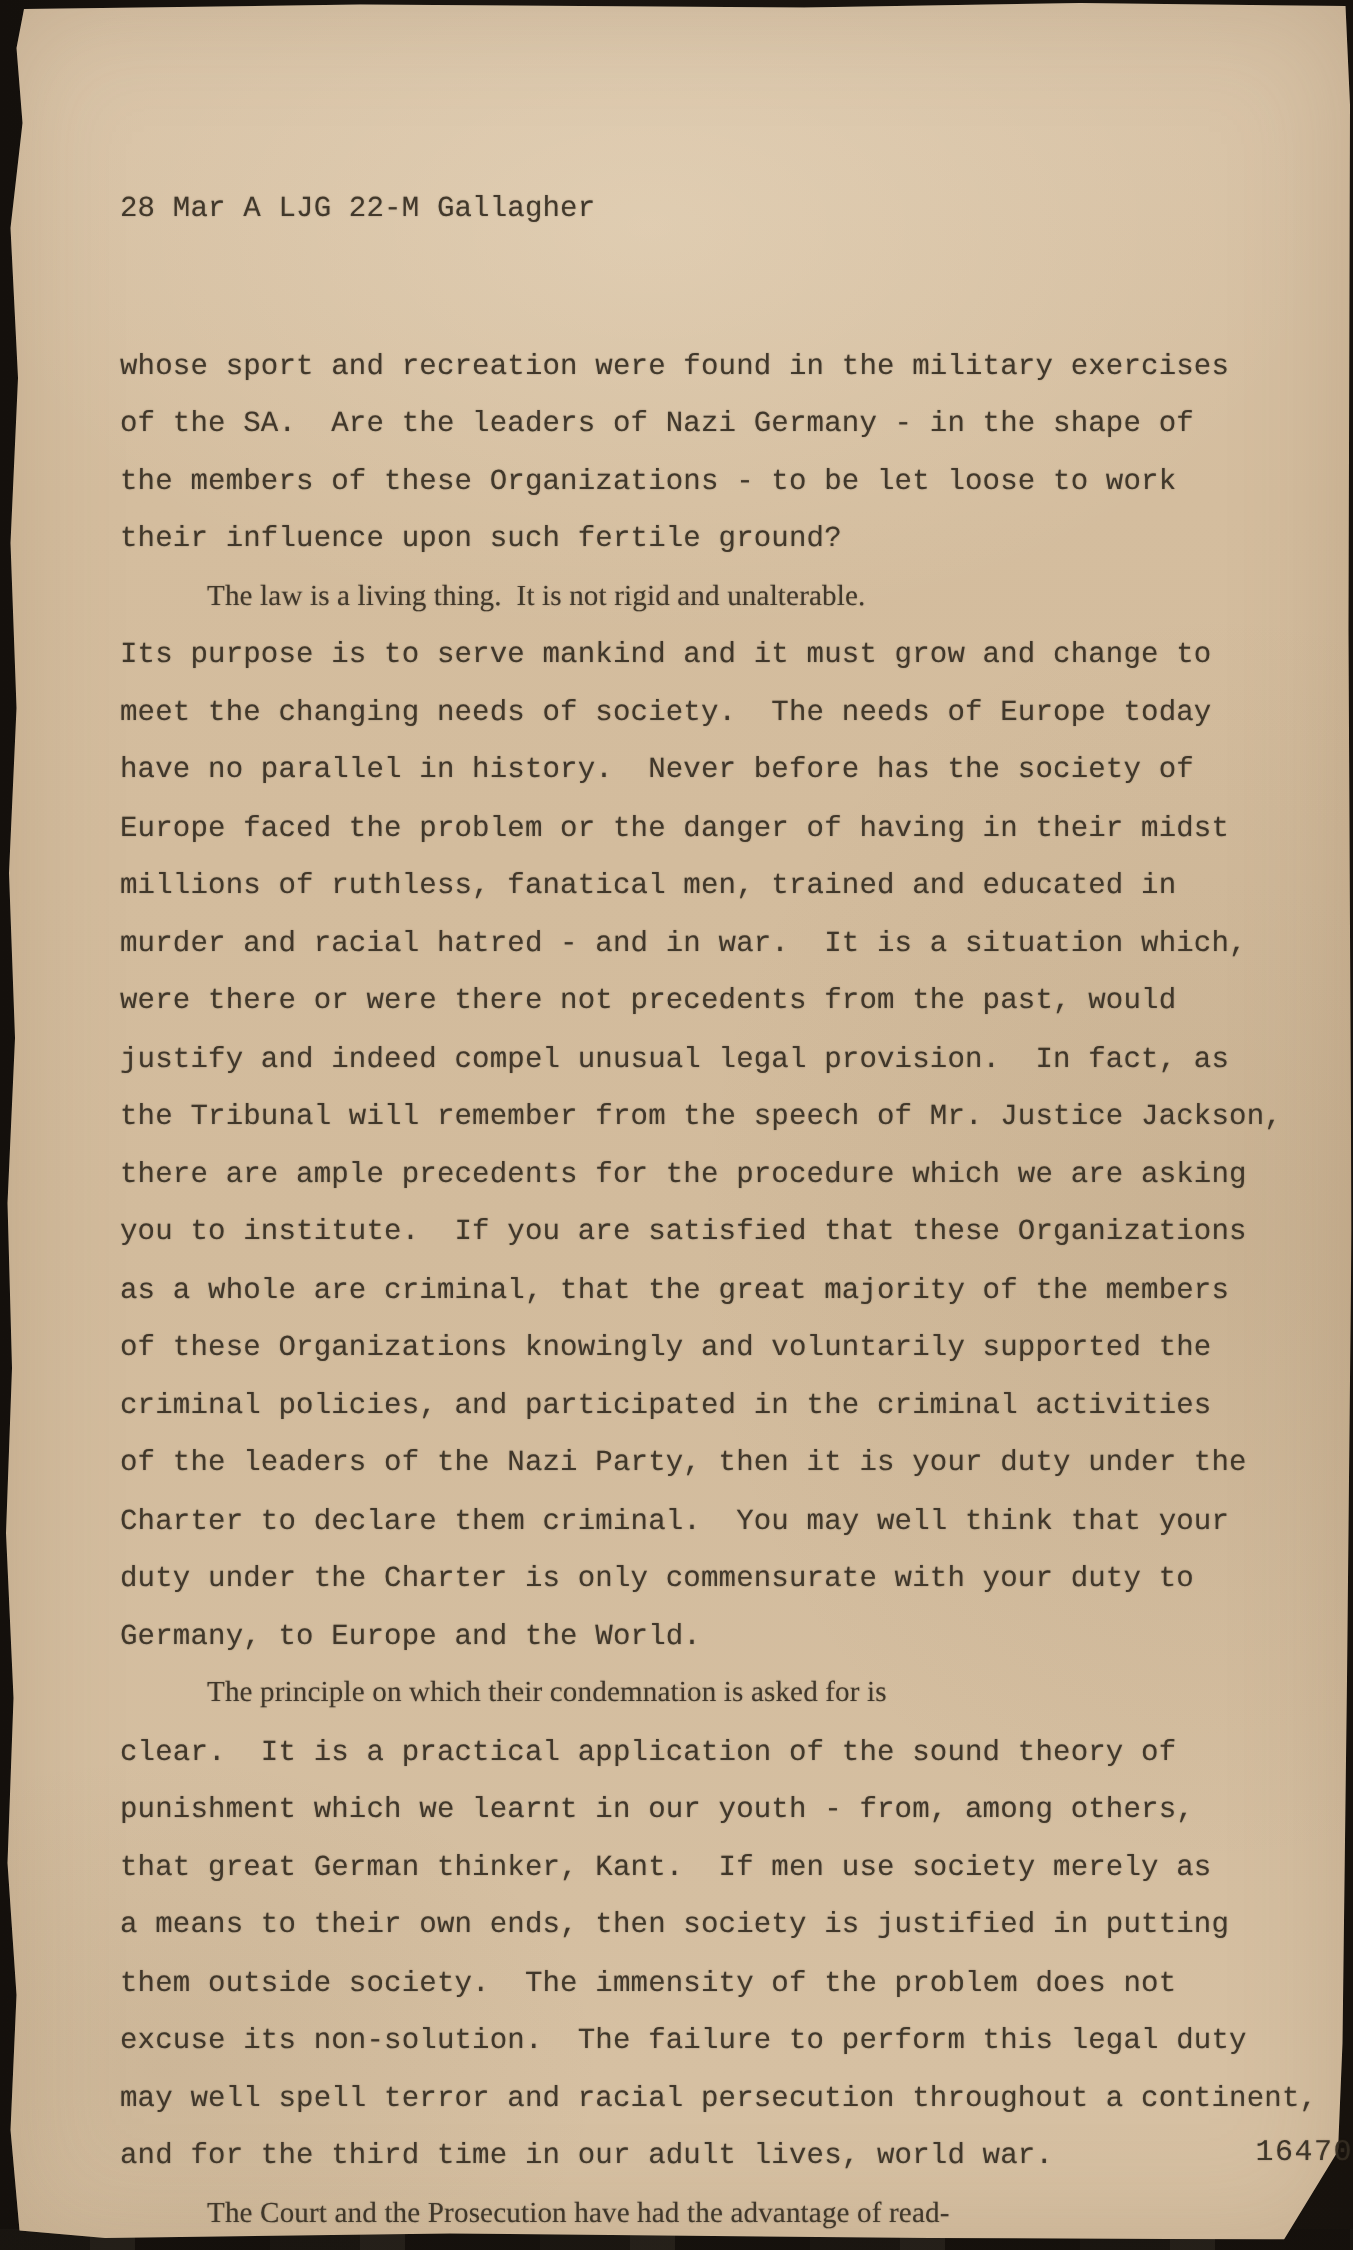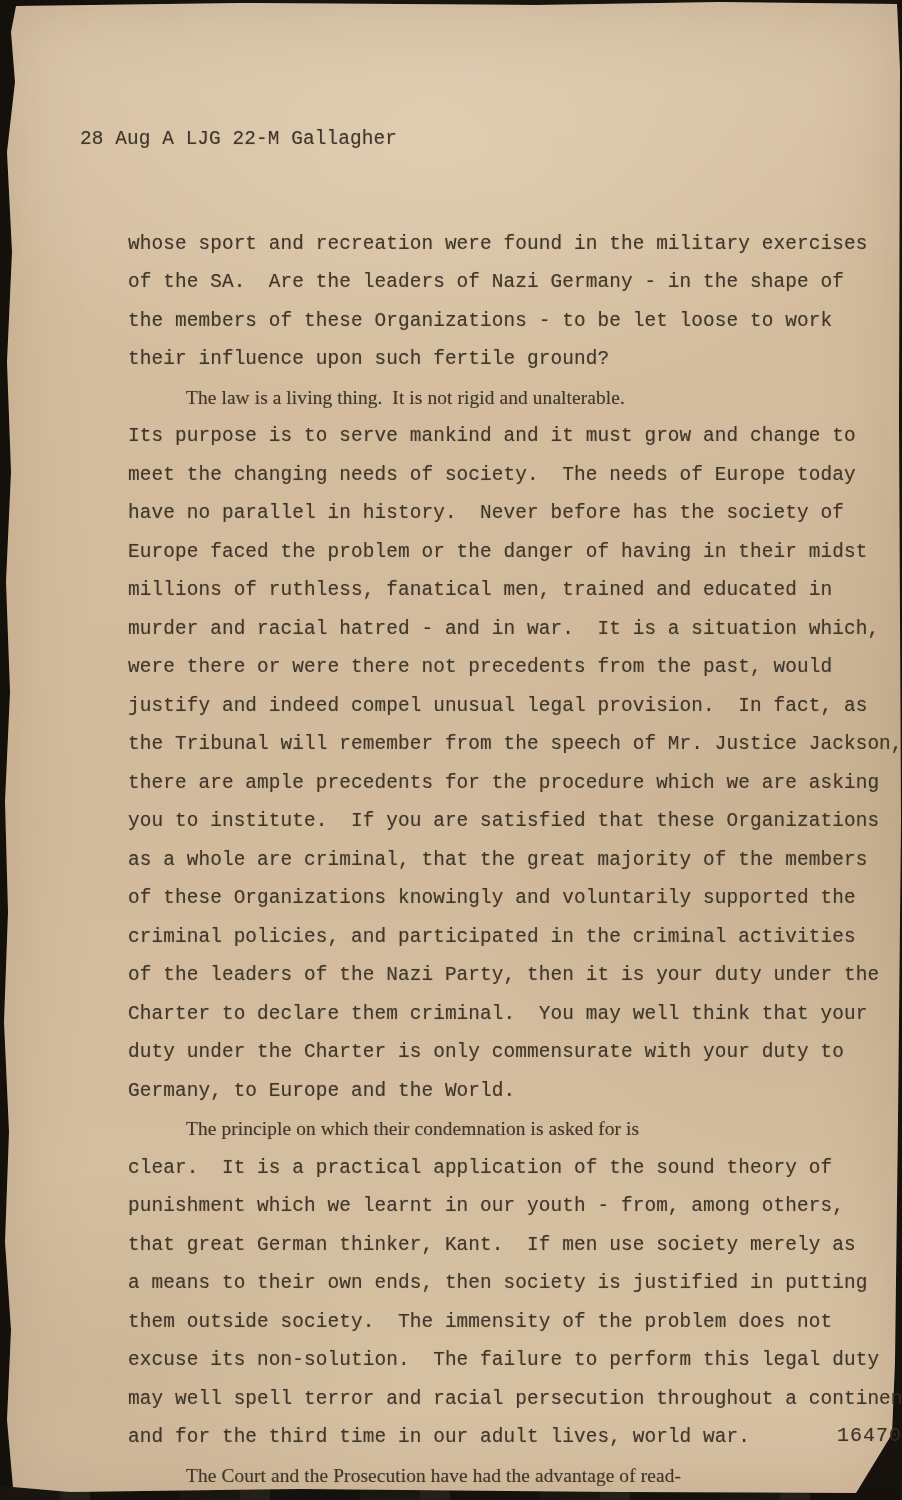--- a/index.html
+++ b/index.html
@@ -58,21 +58,20 @@
     color: rgba(52, 44, 33, 0.88);
     font-size: 19.4px;
     letter-spacing: 0.1px;
     text-shadow: 0 0 1px rgba(60, 50, 38, 0.45);
     white-space: pre;
   }
   .line {
     height: 38.5px;
     line-height: 38.5px;
     white-space: pre;
-    margin-left: 48px;
   }
   .line.indent {
     padding-left: 58px;
     font-family: Liberation Serif, serif;
   }
   #header-line {
     height: 38.5px;
     line-height: 38.5px;
     white-space: pre;
   }
@@ -88,17 +87,17 @@
     letter-spacing: 1px;
     text-shadow: 0 0 1px rgba(60, 50, 38, 0.45);
   }
 </style>
 </head>
 <body>
 
 <div id="stage">
   <div id="paper"></div>
   <div id="content">
-    <div id="header-line">28 Aug A LJG 22-M Gallagher</div>
+    <div id="header-line">28 Mar A LJG 22-M Gallagher</div>
     
   <div class="line">whose sport and recreation were found in the military exercises</div><div class="line">of the SA.  Are the leaders of Nazi Germany - in the shape of</div><div class="line">the members of these Organizations - to be let loose to work</div><div class="line">their influence upon such fertile ground?</div><div class="line indent">The law is a living thing.  It is not rigid and unalterable.</div><div class="line">Its purpose is to serve mankind and it must grow and change to</div><div class="line">meet the changing needs of society.  The needs of Europe today</div><div class="line">have no parallel in history.  Never before has the society of</div><div class="line">Europe faced the problem or the danger of having in their midst</div><div class="line">millions of ruthless, fanatical men, trained and educated in</div><div class="line">murder and racial hatred - and in war.  It is a situation which,</div><div class="line">were there or were there not precedents from the past, would</div><div class="line">justify and indeed compel unusual legal provision.  In fact, as</div><div class="line">the Tribunal will remember from the speech of Mr. Justice Jackson,</div><div class="line">there are ample precedents for the procedure which we are asking</div><div class="line">you to institute.  If you are satisfied that these Organizations</div><div class="line">as a whole are criminal, that the great majority of the members</div><div class="line">of these Organizations knowingly and voluntarily supported the</div><div class="line">criminal policies, and participated in the criminal activities</div><div class="line">of the leaders of the Nazi Party, then it is your duty under the</div><div class="line">Charter to declare them criminal.  You may well think that your</div><div class="line">duty under the Charter is only commensurate with your duty to</div><div class="line">Germany, to Europe and the World.</div><div class="line indent">The principle on which their condemnation is asked for is</div><div class="line">clear.  It is a practical application of the sound theory of</div><div class="line">punishment which we learnt in our youth - from, among others,</div><div class="line">that great German thinker, Kant.  If men use society merely as</div><div class="line">a means to their own ends, then society is justified in putting</div><div class="line">them outside society.  The immensity of the problem does not</div><div class="line">excuse its non-solution.  The failure to perform this legal duty</div><div class="line">may well spell terror and racial persecution throughout a continent,</div><div class="line">and for the third time in our adult lives, world war.</div><div class="line indent">The Court and the Prosecution have had the advantage of read-</div><div class="line">ing what is, if you will allow me to say so, a careful and learned</div></div>
   <div id="page-number">16470</div>
 </div>
 
 </body></html>

